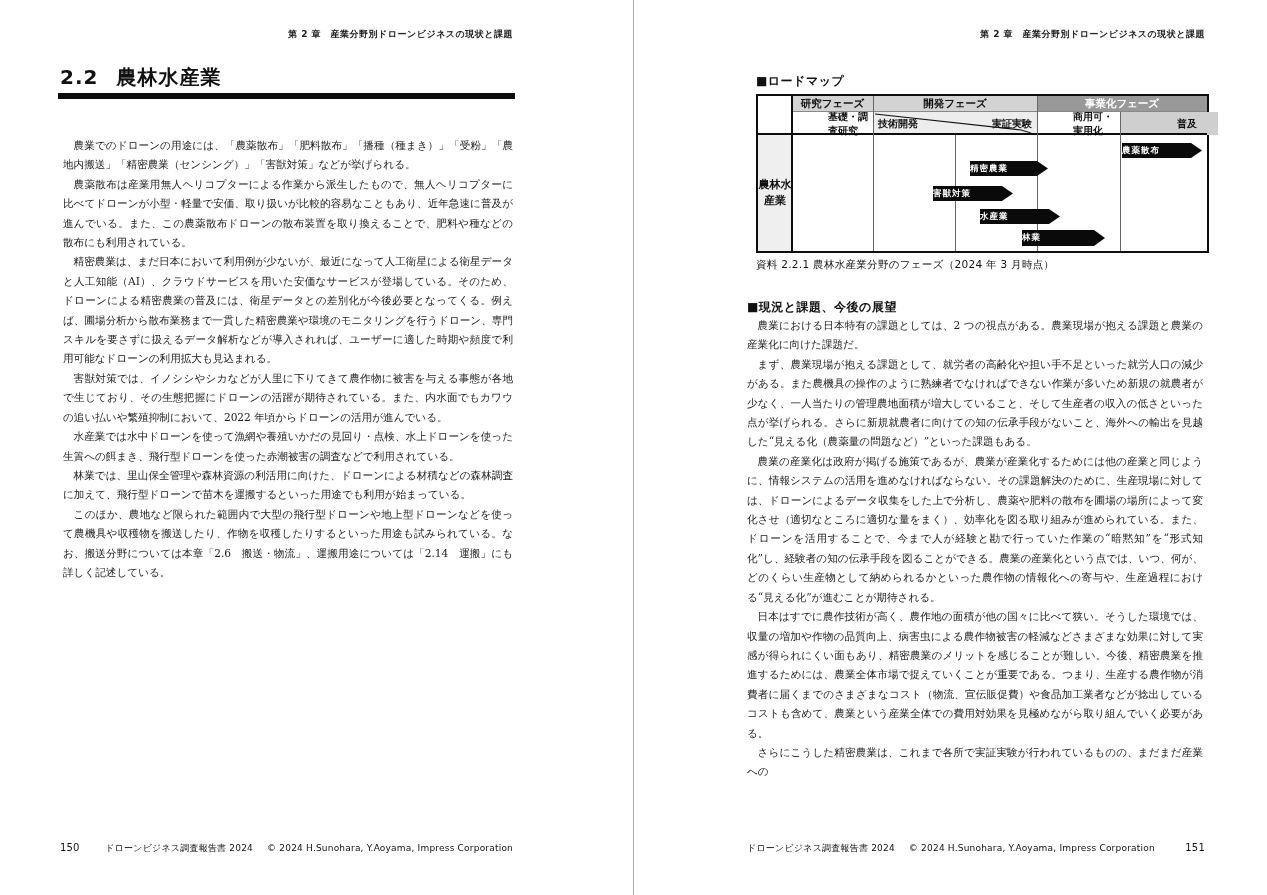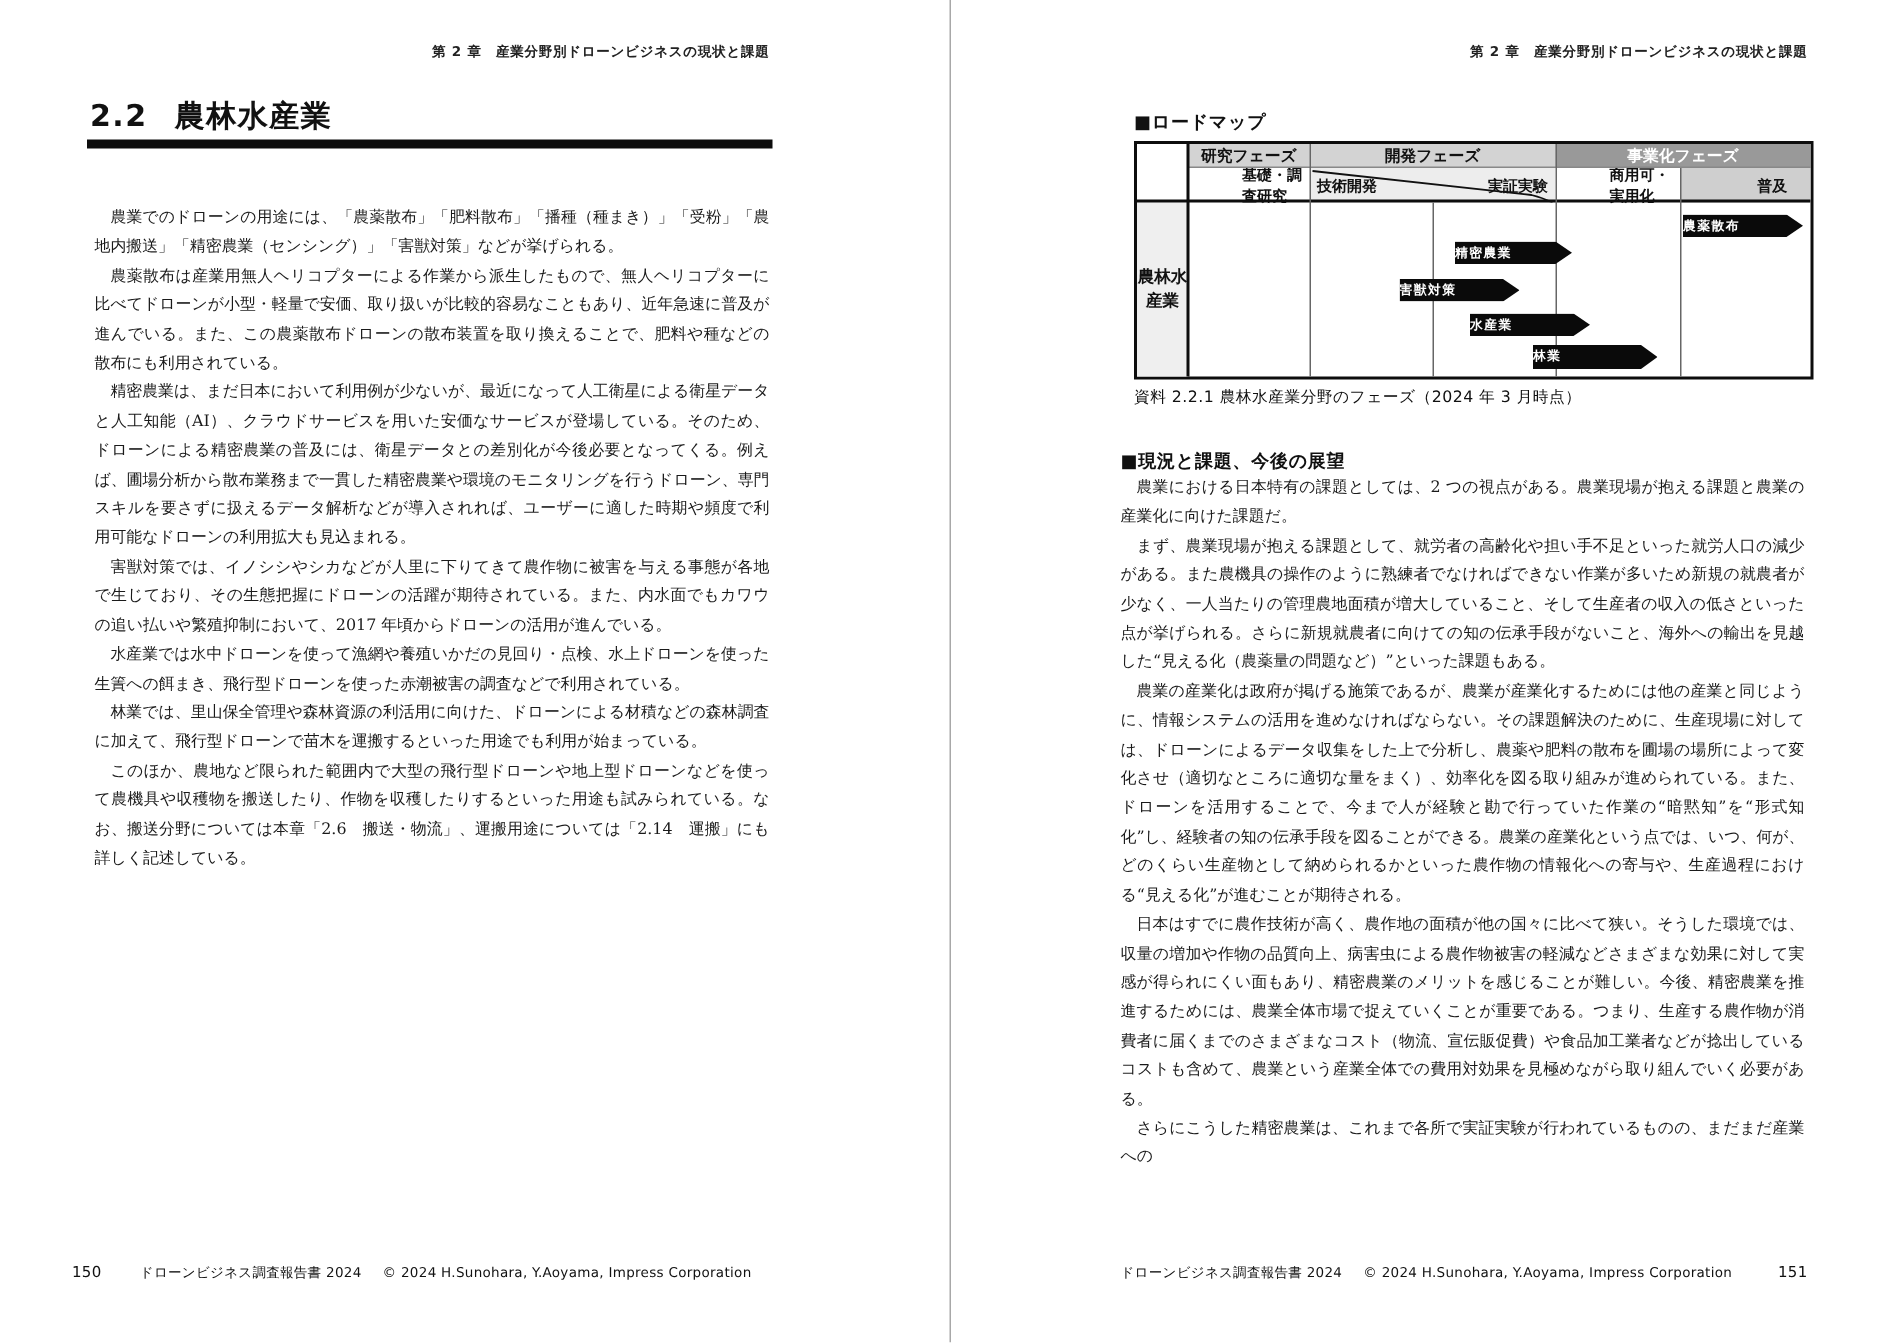--- a/index.html
+++ b/index.html
@@ -46,21 +46,21 @@
   .roadmap { position:absolute; top:94px; left:123px; width:453px; height:159px; border:2px solid #0d0d0d; background:#fff; }
   .cell { position:absolute; display:flex; align-items:center; justify-content:center; font-weight:bold; }
   .ph { font-size:10.5px; height:16px; top:0; }
   .ph-research { left:34px;  width:81px;  background:#d3d3d3; }
   .ph-dev      { left:115px; width:164px; background:#d3d3d3; }
   .ph-biz      { left:279px; width:170px; background:#999999; color:#fff; }
   .st { font-size:10px; top:16px; height:23px;padding-left:36px; }
   .st-basic  { left:34px;  width:81px;  background:#fff; }
   .st-merged { left:115px; width:164px; background:#ededed; justify-content:space-between; padding:0 5px; }
   .st-com    { left:279px; width:83px;  background:#fff; }
-  .st-spread { left:362px; width:87px;  background:#cfcfcf; }
+  .st-spread { left:362px; width:98px;  background:#cfcfcf; }
   .corner    { left:0; top:0; width:34px; height:39px; background:#fff; }
   .rowlabel  { left:0; top:39px; width:34px; height:116px; background:#efefef;
                font-size:11px; line-height:16px; text-align:center; }
   .diag { position:absolute; left:115px; top:16px; width:164px; height:23px; pointer-events:none; }
 
   .hline, .vline { position:absolute; background:#666; }
   .h16  { left:34px; top:15px; width:415px; height:1px; background:#888; }
   .h39  { left:0; top:37px; width:449px; height:2px; background:#0d0d0d; }
   .v34  { left:33px;  top:0;    width:2px; height:155px; background:#0d0d0d; }
   .v115 { left:115px; top:0;    width:1px; height:155px; }
@@ -80,41 +80,41 @@
   .bar2 { left:175px; top:90px;  width:80px; height:15px; }
   .bar3 { left:222px; top:113px; width:80px; height:15px; }
   .bar4 { left:264px; top:134px; width:83px; height:16px; }
 
   .roadmap-caption { position:absolute; top:258px; left:123px; font-size:10.5px; letter-spacing:.3px; }
 
   .footer {
     position:absolute; top:842px; display:flex; justify-content:space-between; align-items:baseline;
     font-size:9px; letter-spacing:.2px;
   }
-  .page-left  .footer { left:48px;  width:453px; }
+  .page-left  .footer { left:60px;  width:453px; }
   .page-right .footer { left:114px; width:458px; }
   .footer .pageno { font-size:10px; }
   .footer .credit .cp { margin-left:14px;margin-top:18px; }
 </style>
 </head>
 <body>
 
 <div class="page page-left">
   <div class="running-header">第 2 章　産業分野別ドローンビジネスの現状と課題</div>
 
   <div class="section-heading">
     <span class="num">2.2</span><span>農林水産業</span>
   </div>
   <div class="title-rule"></div>
 
   <div class="body-text">
     <p>農業でのドローンの用途には、「農薬散布」「肥料散布」「播種（種まき）」「受粉」「農地内搬送」「精密農業（センシング）」「害獣対策」などが挙げられる。</p>
     <p>農薬散布は産業用無人ヘリコプターによる作業から派生したもので、無人ヘリコプターに比べてドローンが小型・軽量で安価、取り扱いが比較的容易なこともあり、近年急速に普及が進んでいる。また、この農薬散布ドローンの散布装置を取り換えることで、肥料や種などの散布にも利用されている。</p>
     <p>精密農業は、まだ日本において利用例が少ないが、最近になって人工衛星による衛星データと人工知能（AI）、クラウドサービスを用いた安価なサービスが登場している。そのため、ドローンによる精密農業の普及には、衛星データとの差別化が今後必要となってくる。例えば、圃場分析から散布業務まで一貫した精密農業や環境のモニタリングを行うドローン、専門スキルを要さずに扱えるデータ解析などが導入されれば、ユーザーに適した時期や頻度で利用可能なドローンの利用拡大も見込まれる。</p>
-    <p>害獣対策では、イノシシやシカなどが人里に下りてきて農作物に被害を与える事態が各地で生じており、その生態把握にドローンの活躍が期待されている。また、内水面でもカワウの追い払いや繁殖抑制において、2017 年頃からドローンの活用が進んでいる。</p>
+    <p>害獣対策では、イノシシやシカなどが人里に下りてきて農作物に被害を与える事態が各地で生じており、その生態把握にドローンの活躍が期待されている。また、内水面でもカワウの追い払いや繁殖抑制において、2022 年頃からドローンの活用が進んでいる。</p>
     <p>水産業では水中ドローンを使って漁網や養殖いかだの見回り・点検、水上ドローンを使った生簀への餌まき、飛行型ドローンを使った赤潮被害の調査などで利用されている。</p>
     <p>林業では、里山保全管理や森林資源の利活用に向けた、ドローンによる材積などの森林調査に加えて、飛行型ドローンで苗木を運搬するといった用途でも利用が始まっている。</p>
     <p>このほか、農地など限られた範囲内で大型の飛行型ドローンや地上型ドローンなどを使って農機具や収穫物を搬送したり、作物を収穫したりするといった用途も試みられている。なお、搬送分野については本章「2.6　搬送・物流」、運搬用途については「2.14　運搬」にも詳しく記述している。</p>
   </div>
 
   <div class="footer">
     <span class="pageno">150</span>
     <span class="credit">
       <span>ドローンビジネス調査報告書 2024</span><span class="cp">© 2024 H.Sunohara, Y.Aoyama, Impress Corporation</span>
     </span>

